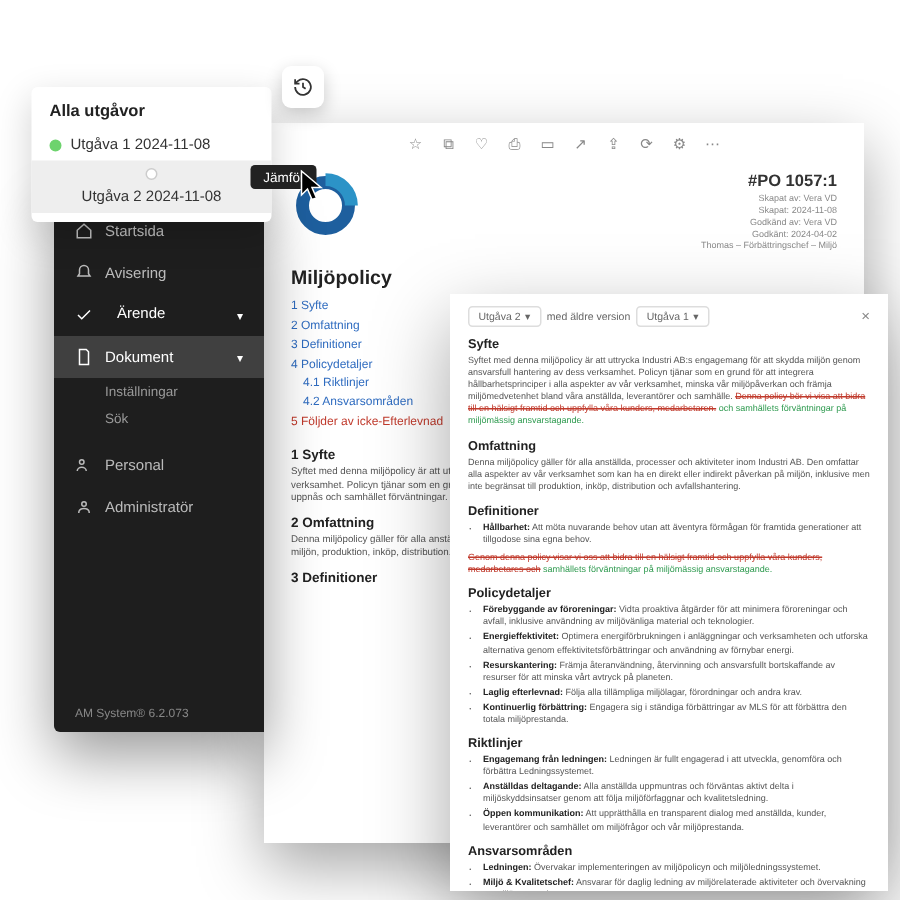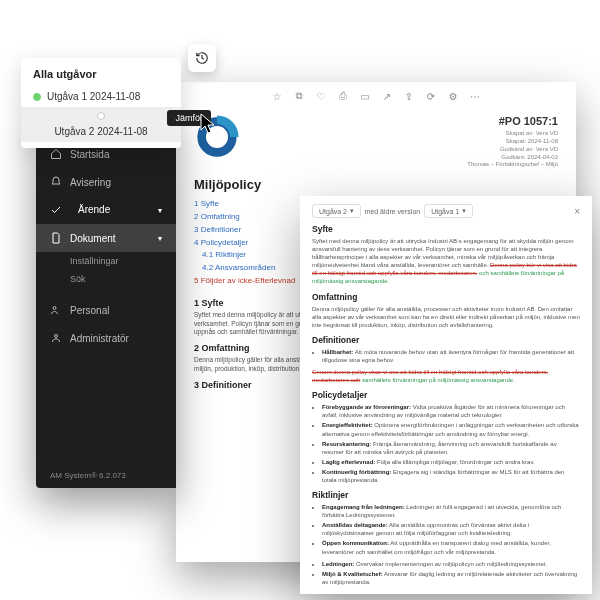--- a/index.html
+++ b/index.html
@@ -350,18 +350,19 @@
     <li><b>Kontinuerlig förbättring:</b> <span>Engagera sig i ständiga förbättringar av MLS för att förbättra den totala miljöprestanda.</span></li>
   </ul>
 
   <h5>Riktlinjer</h5>
   <ul>
     <li><b>Engagemang från ledningen:</b> <span>Ledningen är fullt engagerad i att utveckla, genomföra och förbättra Ledningssystemet.</span></li>
     <li><b>Anställdas deltagande:</b> <span>Alla anställda uppmuntras och förväntas aktivt delta i miljöskyddsinsatser genom att följa miljöförfaggnar och kvalitetsledning.</span></li>
     <li><b>Öppen kommunikation:</b> <span>Att upprätthålla en transparent dialog med anställda, kunder, leverantörer och samhället om miljöfrågor och vår miljöprestanda.</span></li>
   </ul>
 
+  <h5>Ansvarsområden</h5>
   <ul>
     <li><b>Ledningen:</b> <span>Övervakar implementeringen av miljöpolicyn och miljöledningssystemet.</span></li>
     <li><b>Miljö &amp; Kvalitetschef:</b> <span>Ansvarar för daglig ledning av miljörelaterade aktiviteter och övervakning av miljöprestanda.</span></li>
 
   </ul>
 </div>
 
 </body></html>

